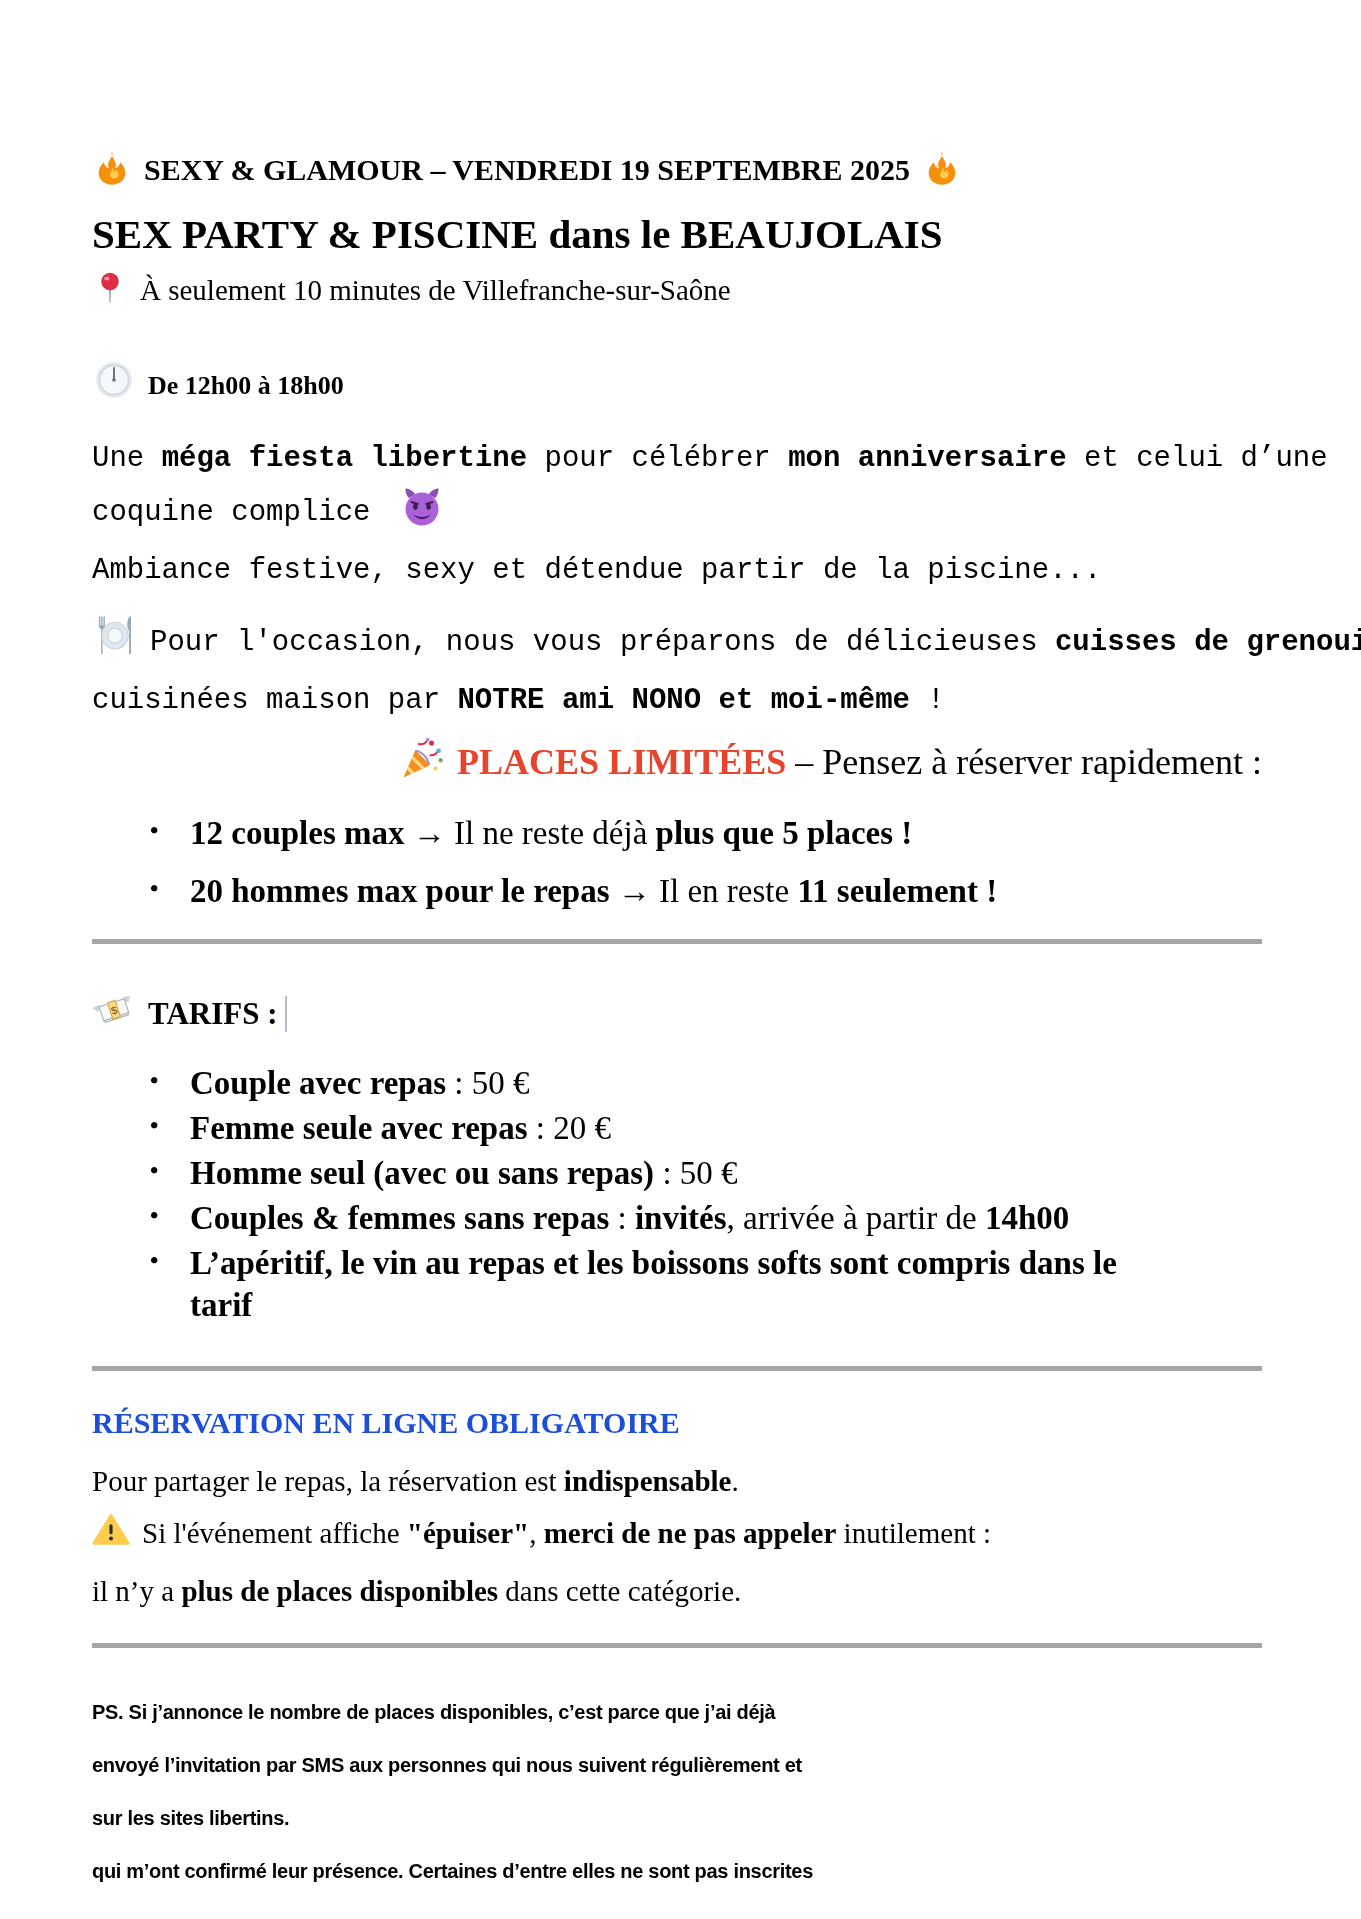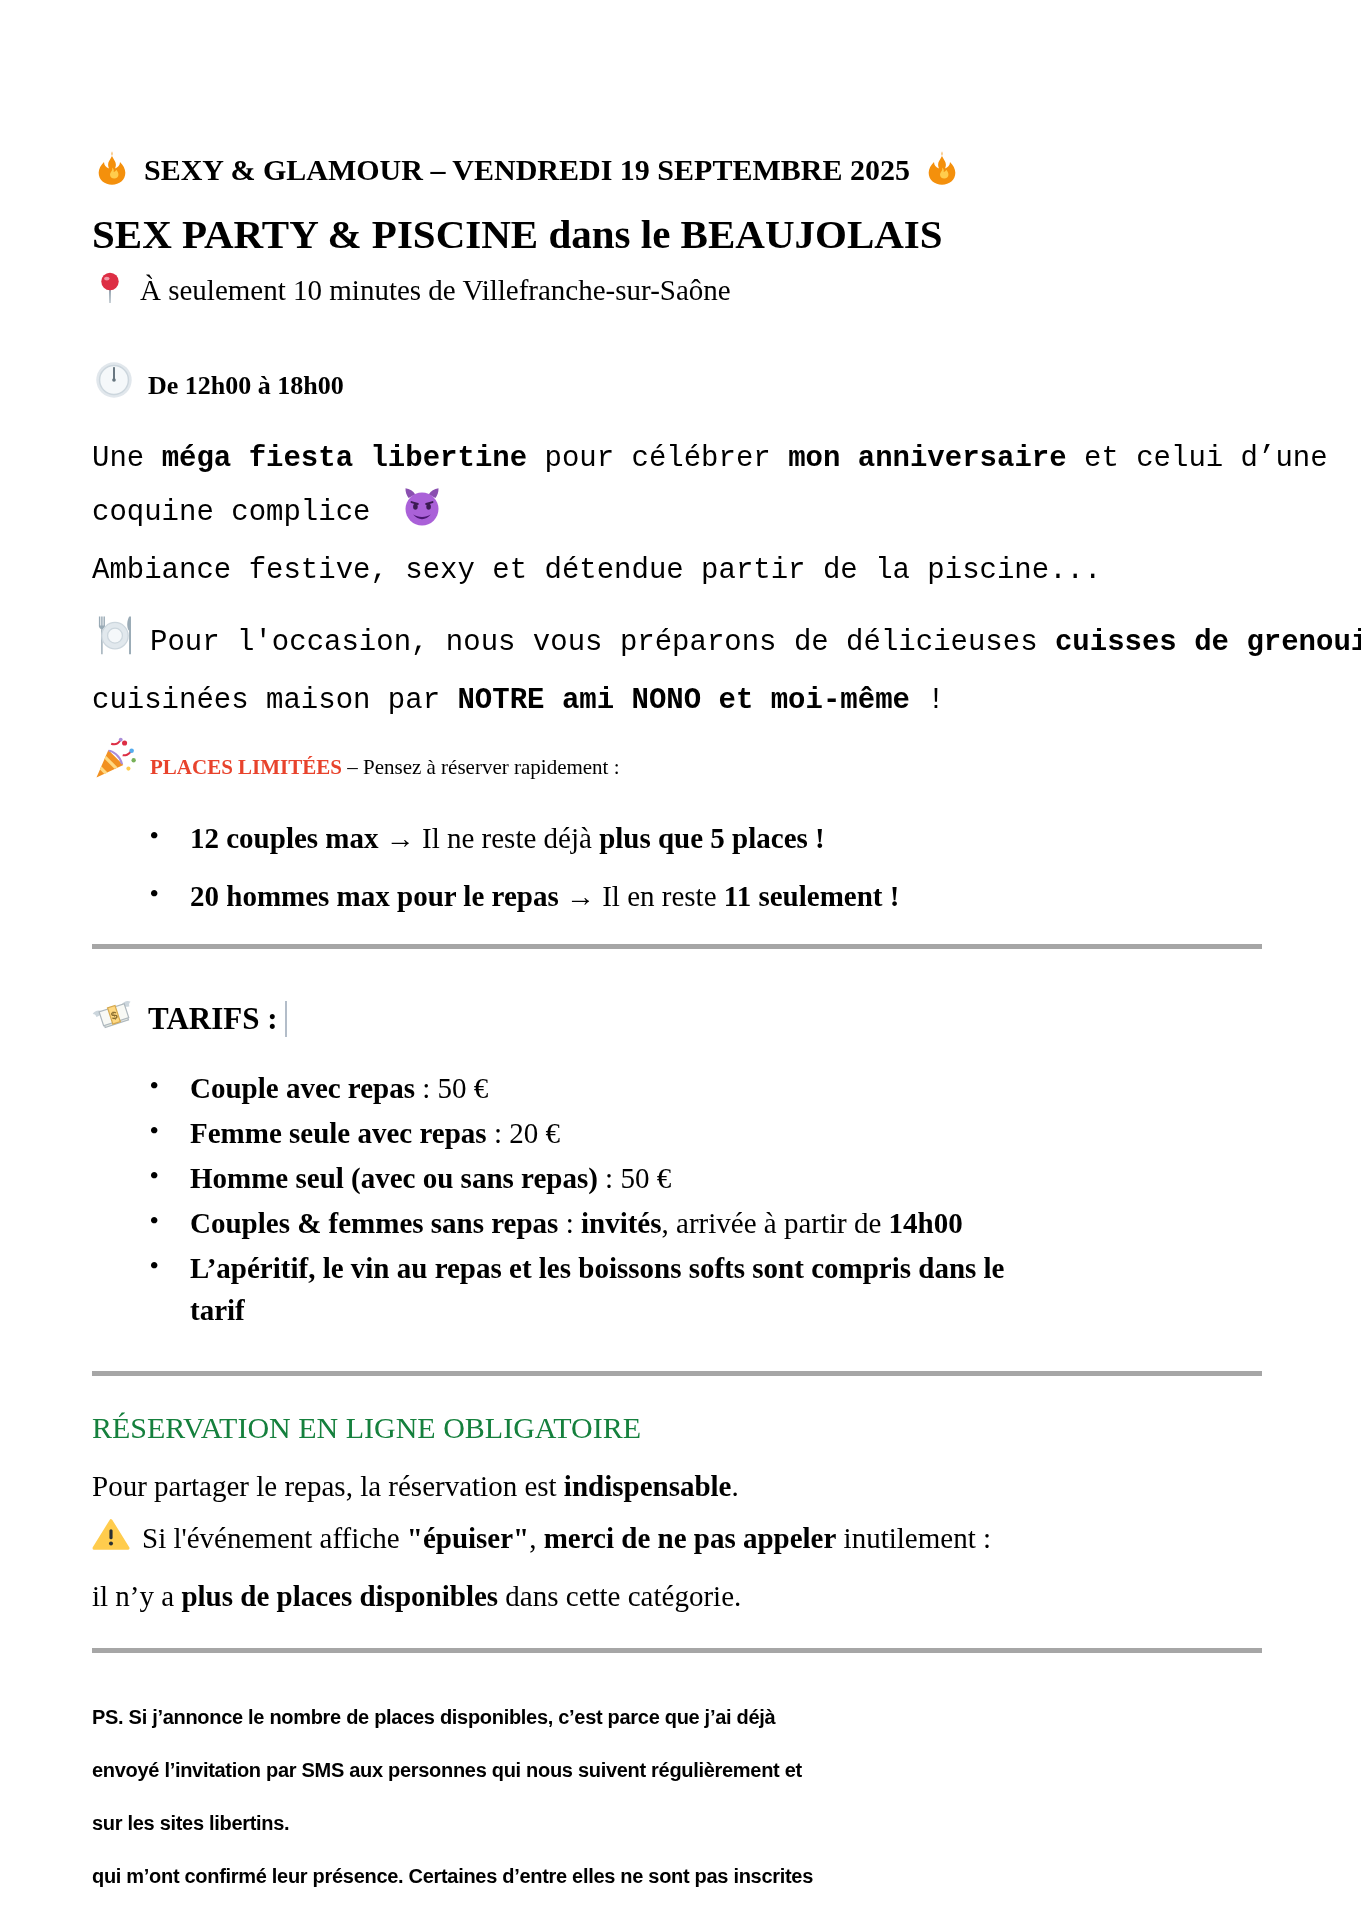--- a/index.html
+++ b/index.html
@@ -14,44 +14,44 @@
     padding:148px 99px 60px 92px;
   }
   .line{white-space:nowrap;}
   .kicker{font-size:30px;font-weight:bold;line-height:44px;}
   .title{font-size:41px;font-weight:bold;line-height:52px;margin-top:8px;}
   .pin-line{font-size:29px;line-height:44px;margin-top:8px;}
   .clock-line{font-size:26px;font-weight:bold;line-height:48px;margin-top:40px;}
   .para{font-size:29px;line-height:50px;font-family:Liberation Mono, monospace;}
   .intro{margin-top:16px;}
   .food{margin-top:16px;}
-  .party-line{font-size:21px;line-height:50px;margin-top:10px;}
+  .party-line{font-size:36px;line-height:50px;margin-top:10px;text-align:right;}
 
   ul.bullets{list-style:none;margin:16px 0 0 0;padding:0;}
   ul.bullets li{
-    position:relative;padding-left:98px;font-size:29px;line-height:44px;margin-bottom:14px;
+    position:relative;padding-left:98px;font-size:33px;line-height:44px;margin-bottom:14px;
   }
   ul.bullets li::before{
     content:"\2022";position:absolute;left:58px;top:-3px;font-size:24px;font-weight:bold;
   }
   ul.tarif-list{margin-top:14px;}
   ul.tarif-list li{line-height:42px;margin-bottom:3px;}
 
   .divider{border:none;height:5px;background:#a6a6a6;margin:0;}
   .div1{margin-top:26px;}
   .div2{margin-top:40px;}
   .div3{margin-top:26px;}
 
   .tarifs-head{font-size:31px;font-weight:bold;line-height:52px;margin-top:44px;}
   .caret{
     display:inline-block;width:2px;height:36px;background:#b3bdc9;
     vertical-align:-8px;margin-left:8px;
   }
 
-  .res-head{font-size:30px;font-weight:normal;line-height:40px;margin-top:32px;color:#15803d;}
+  .res-head{font-size:30px;font-weight:bold;line-height:40px;margin-top:32px;color:#1d4ed8;}
   .res-line{font-size:29px;line-height:52px;}
   .res-first{margin-top:12px;}
 
   .ps{
     margin-top:38px;font-family:"Liberation Sans", sans-serif;font-weight:bold;
     font-size:20px;line-height:53px;letter-spacing:-0.3px;
   }
 
   .icon{display:inline-block;vertical-align:-8px;margin-right:12px;}
   .icon.after{margin-right:0;margin-left:12px;}

